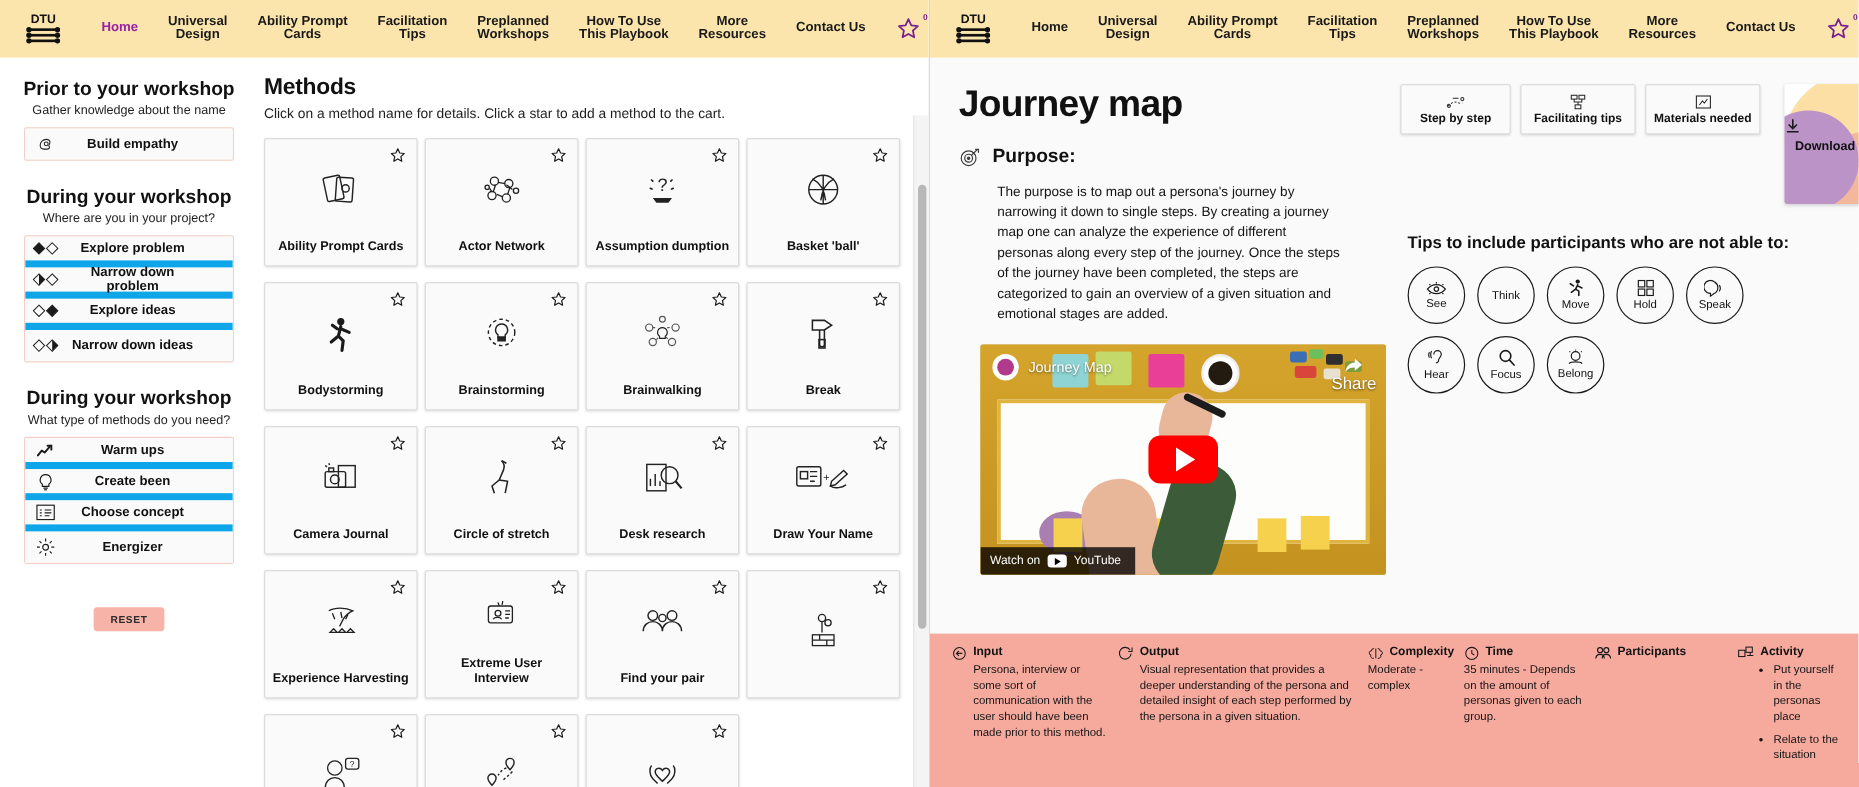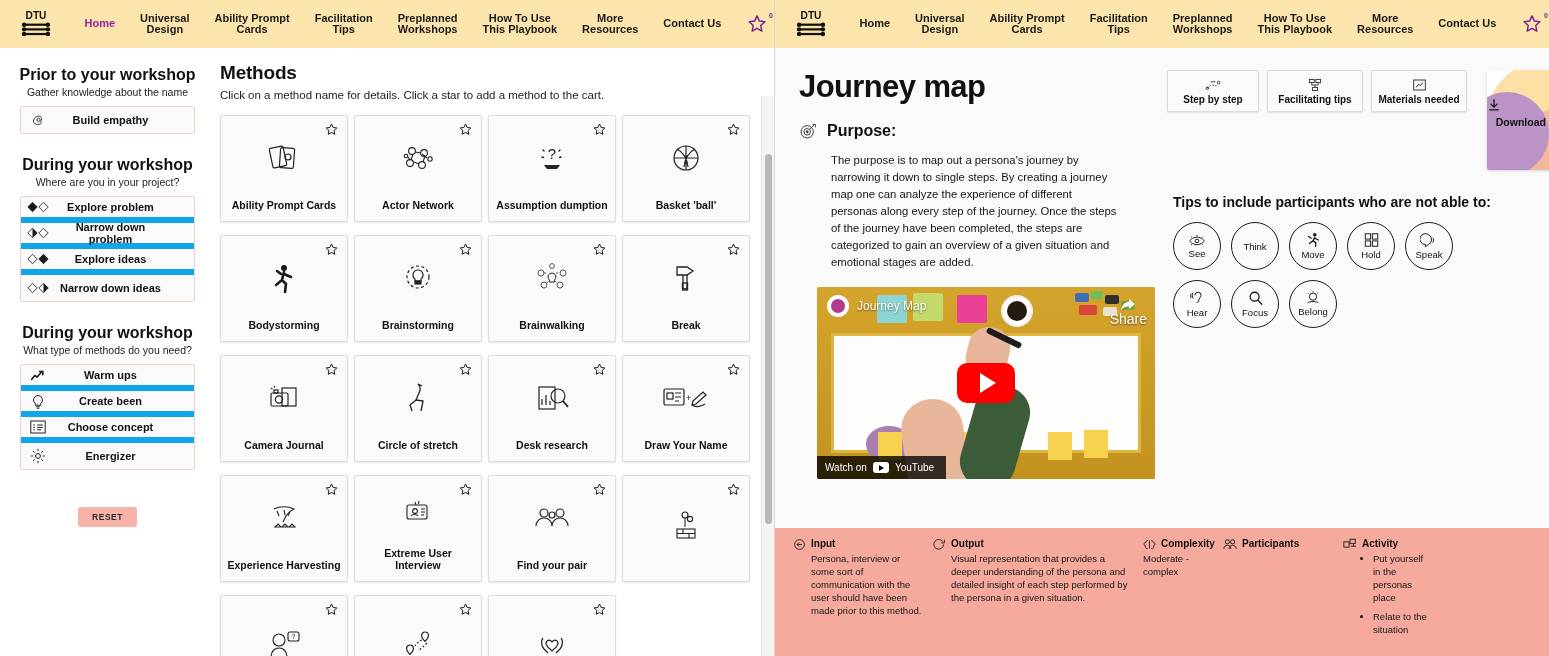--- a/index.html
+++ b/index.html
@@ -952,20 +952,32 @@
             <span>
                 <svg width="13" height="13" viewBox="0 0 16 16" fill="none" stroke="#1a1a1a" stroke-width="1">
                   <path d="M6 3a2.5 2.5 0 0 0-2.5 2.5A2 2 0 0 0 3 9.5 2.5 2.5 0 0 0 6 13M10 3a2.5 2.5 0 0 1 2.5 2.5A2 2 0 0 1 13 9.5 2.5 2.5 0 0 1 10 13M8 3v10"></path>
                 </svg>
               </span>
             <span class="info-title">Complexity</span>
           </div>
           <div class="info-text" style="padding-left:0">Moderate - complex</div>
         </div>
 
+        <div class="info-col c4">
+          <div class="info-head">
+            <span>
+                <svg width="13" height="13" viewBox="0 0 16 16" fill="none" stroke="#1a1a1a" stroke-width="1.1">
+                  <circle cx="8" cy="8" r="6.2"></circle>
+                  <path d="M8 4.4V8l2.6 1.6"></path>
+                </svg>
+              </span>
+            <span class="info-title">Time</span>
+          </div>
+          <div class="info-text" style="padding-left:0">35 minutes - Depends on the amount of personas given to each group.</div>
+        </div>
 
         <div class="info-col c5">
           <div class="info-head">
             <span>
                 <svg width="14" height="12" viewBox="0 0 16 13" fill="none" stroke="#1a1a1a" stroke-width="1.1">
                   <circle cx="5" cy="4" r="2.4"></circle>
                   <circle cx="11" cy="4" r="2.4"></circle>
                   <path d="M1 12c0-2.4 1.8-4 4-4s4 1.6 4 4M7 12c0-2.4 1.8-4 4-4s4 1.6 4 4"></path>
                 </svg>
               </span>

